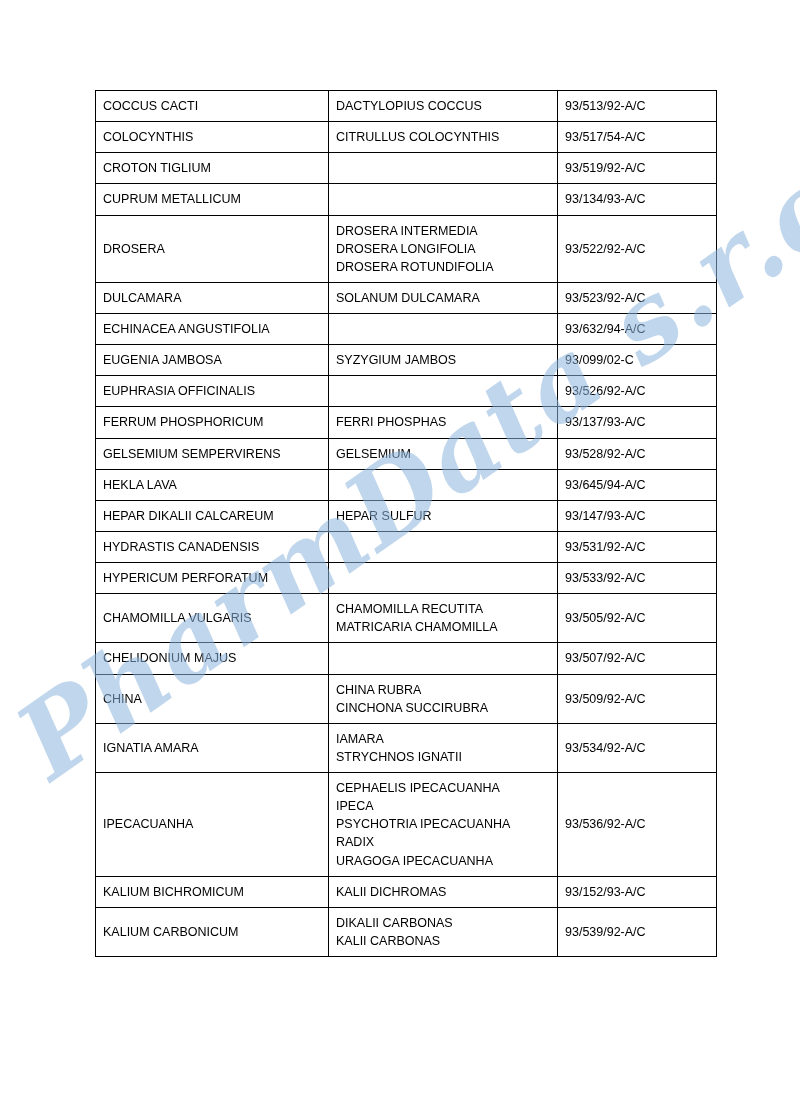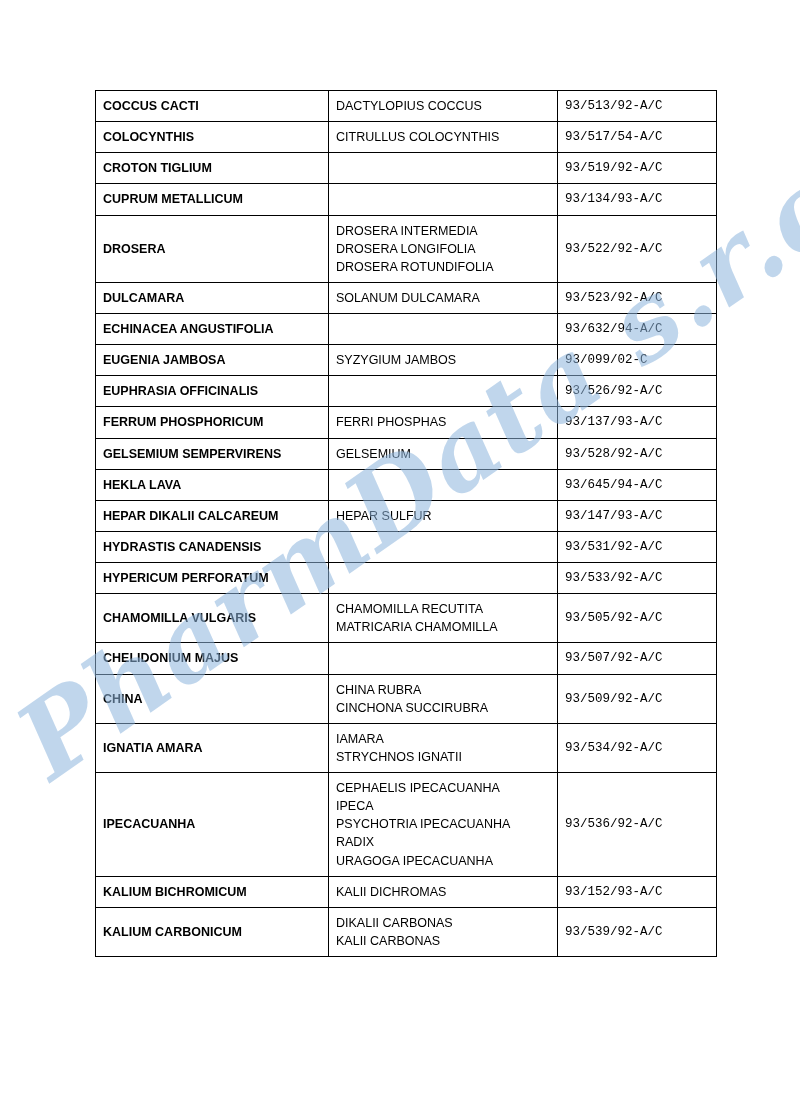--- a/index.html
+++ b/index.html
@@ -31,30 +31,29 @@
     border: 1px solid #000000;
     padding: 6px 7px;
     font-size: 12.5px;
     line-height: 1.45;
     vertical-align: middle;
     white-space: pre-line;
     color: #000000;
     overflow: hidden;
   }
   td.name {
-    font-weight: bold;
+    font-weight: normal;
     width: 218px;
   }
   td.synonyms {
     width: 214px;
     border-radius: 13px;
   }
   td.code {
     width: 144px;
-    font-family: Liberation Mono, monospace;
   }
   .watermark {
     position: absolute;
     left: 30px;
     top: 690px;
     transform: rotate(-35deg);
     transform-origin: left center;
     font-family: "DejaVu Serif", serif;
     font-style: italic;
     font-weight: bold;

